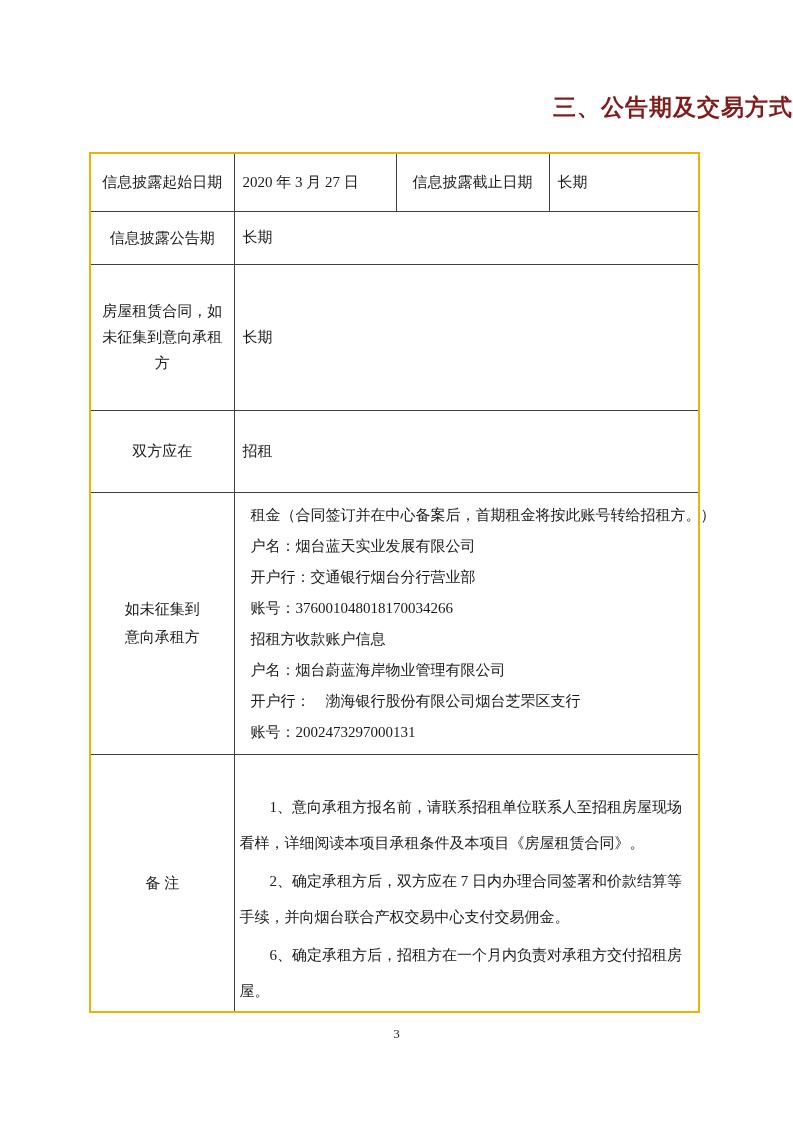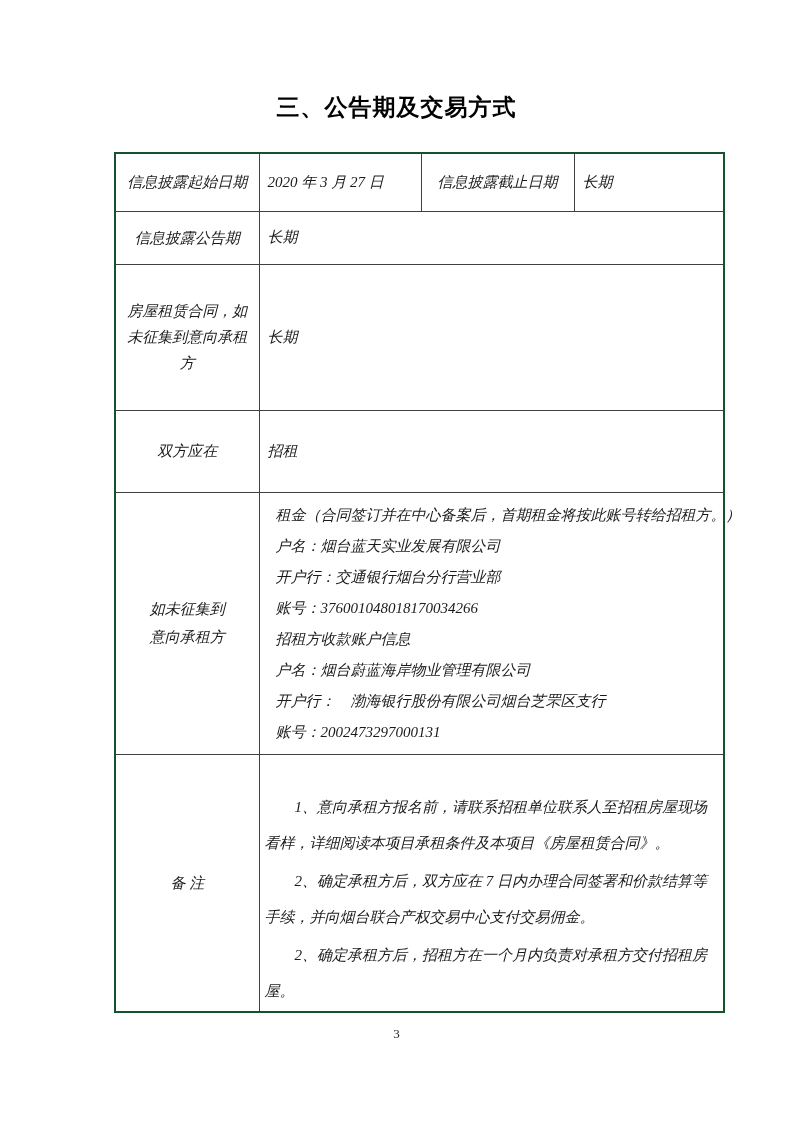--- a/index.html
+++ b/index.html
@@ -12,36 +12,35 @@
     height: 1122px;
     background: #ffffff;
     overflow: hidden;
   }
 
   .doc-title {
     position: absolute;
     top: 92px;
     left: 0;
     width: 100%;
-    text-align: center;
+    text-align: right;
     font-size: 23px;
     font-weight: bold;
     letter-spacing: 1px;
-    color: #000000;
+    color: #7f1d1d;
   }
 
   table.doc-table {
     position: absolute;
-    left: 114px;
+    left: 89px;
     top: 152px;
     width: 609px;
     border-collapse: collapse;
     table-layout: fixed;
-    border: 2px solid #14532d;
-    font-style: italic;
+    border: 2px solid #eab308;
   }
   table.doc-table td {
     border: 1px solid #404040;
     font-size: 15px;
     color: #1a1a1a;
   }
 
   td.cell-label {
     text-align: center;
     vertical-align: middle;
@@ -140,21 +139,21 @@
           <div class="acct-line">开户行：　渤海银行股份有限公司烟台芝罘区支行</div>
           <div class="acct-line">账号：2002473297000131</div>
         </td>
       </tr>
 
       <tr style="height:248px;">
         <td class="cell-label">备 注</td>
         <td class="cell-remarks" colspan="3">
           <p class="remark">1、意向承租方报名前，请联系招租单位联系人至招租房屋现场看样，详细阅读本项目承租条件及本项目《房屋租赁合同》。</p>
           <p class="remark">2、确定承租方后，双方应在 7 日内办理合同签署和价款结算等手续，并向烟台联合产权交易中心支付交易佣金。</p>
-          <p class="remark">2、确定承租方后，招租方在一个月内负责对承租方交付招租房屋。</p>
+          <p class="remark">6、确定承租方后，招租方在一个月内负责对承租方交付招租房屋。</p>
         </td>
       </tr>
     </tbody>
   </table>
 
   <div class="page-number">3</div>
 
 </div>
 
 </body></html>

